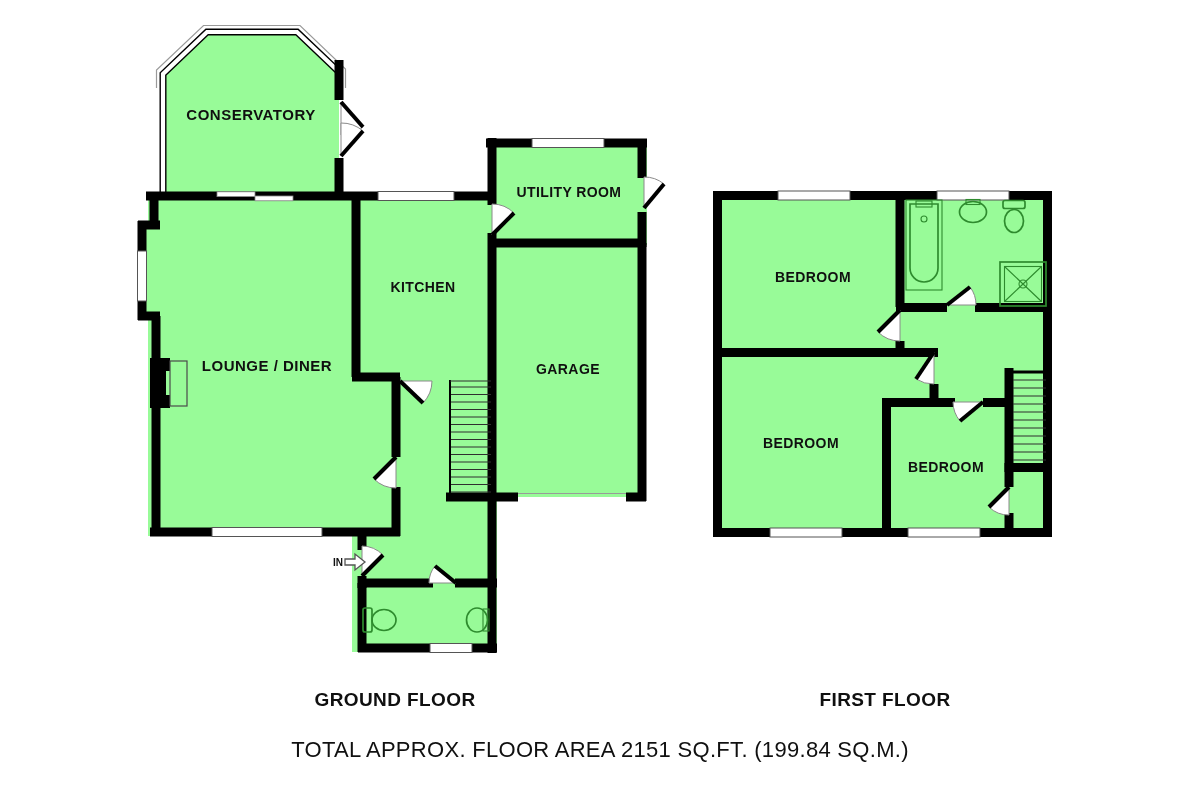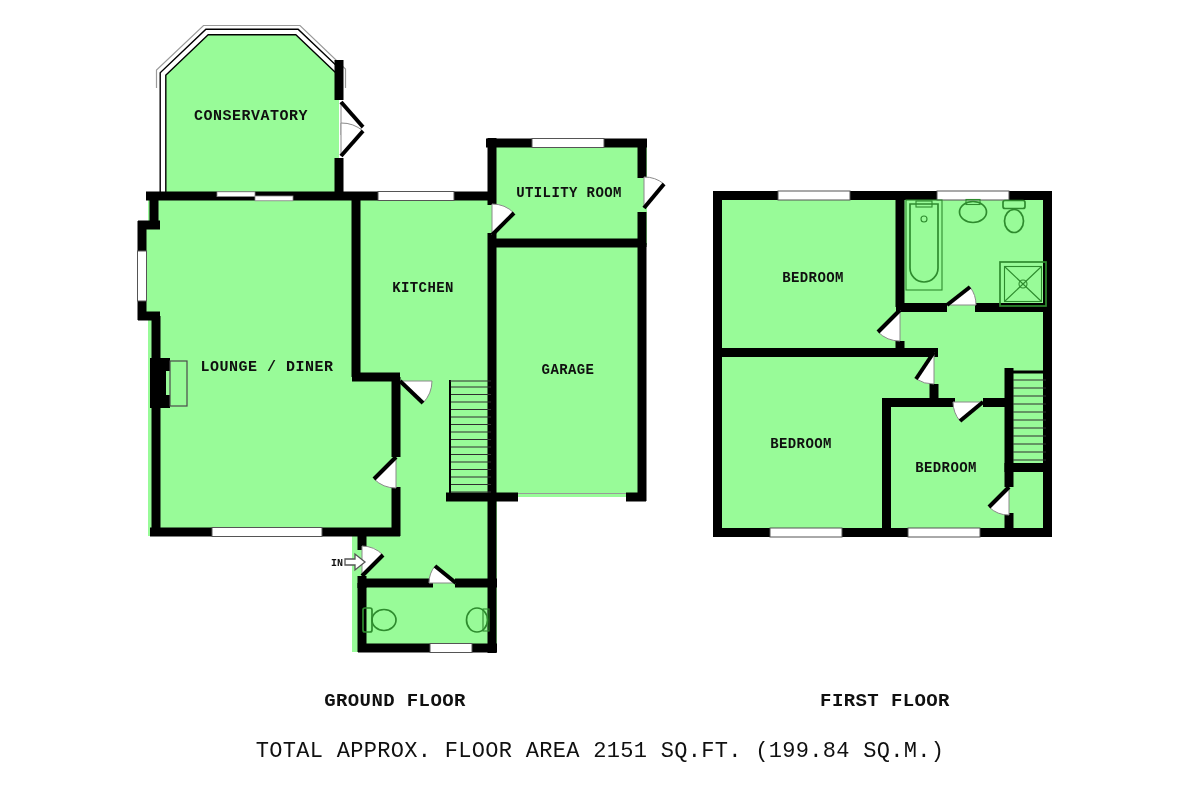--- a/index.html
+++ b/index.html
@@ -1,17 +1,17 @@
 <!DOCTYPE html>
 <html><head>
 <meta charset="utf-8">
 <style>
   html,body{margin:0;padding:0;background:#fff;}
   #page{position:relative;width:1200px;height:800px;background:#fff;overflow:hidden;
-        font-family:Liberation Mono, monospace;}
+        font-family:Liberation Sans, sans-serif;}
   svg{display:block;}
   .wall{stroke:#000;stroke-width:9;fill:none;}
   .wall-med{stroke:#000;stroke-width:3;fill:none;}
   .wall-thin{stroke:#000;stroke-width:2;fill:none;}
   .outer-line{stroke:#9a9a9a;stroke-width:1.2;fill:none;}
   .band-black{stroke:#000;stroke-width:7;fill:none;}
   .band-white{stroke:#fff;stroke-width:4.2;fill:none;}
   .window{fill:#fff;stroke:#555;stroke-width:1;}
   .window-thin{fill:#fff;stroke:#888;stroke-width:0.8;}
   .door-wedge{fill:#fff;stroke:#8a8a8a;stroke-width:1;}

